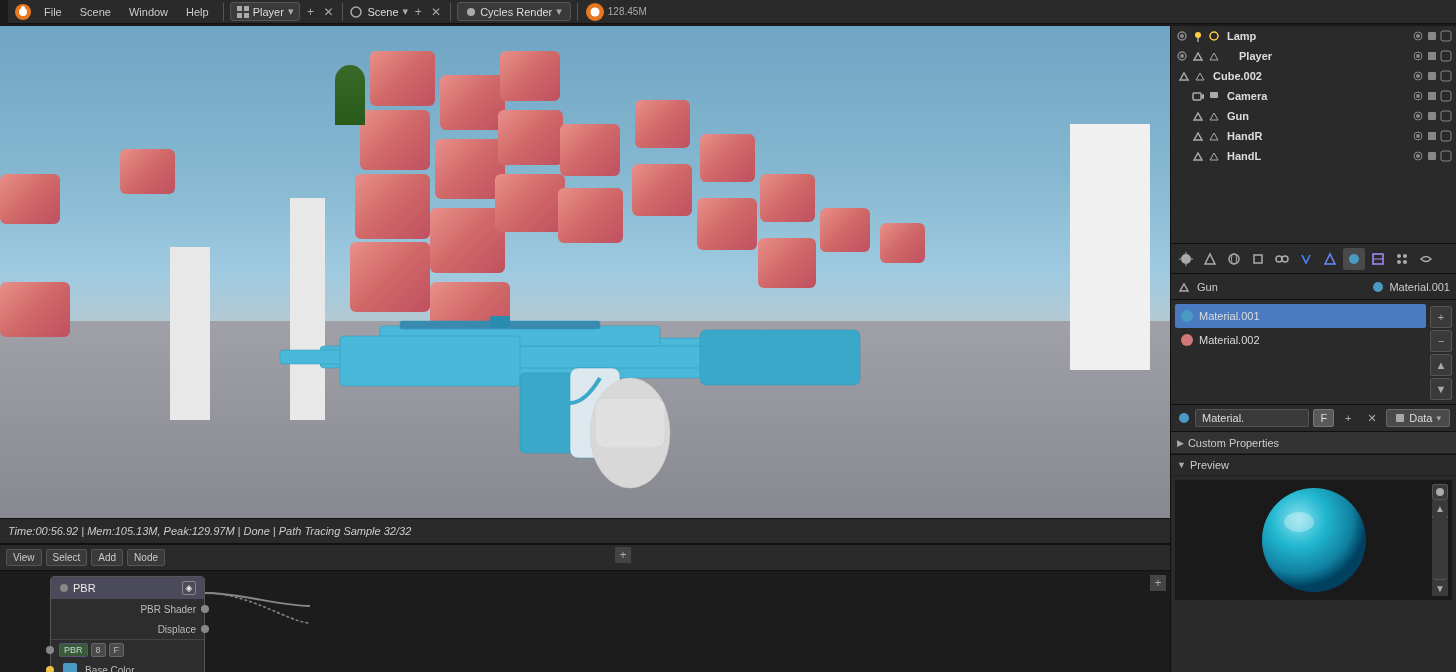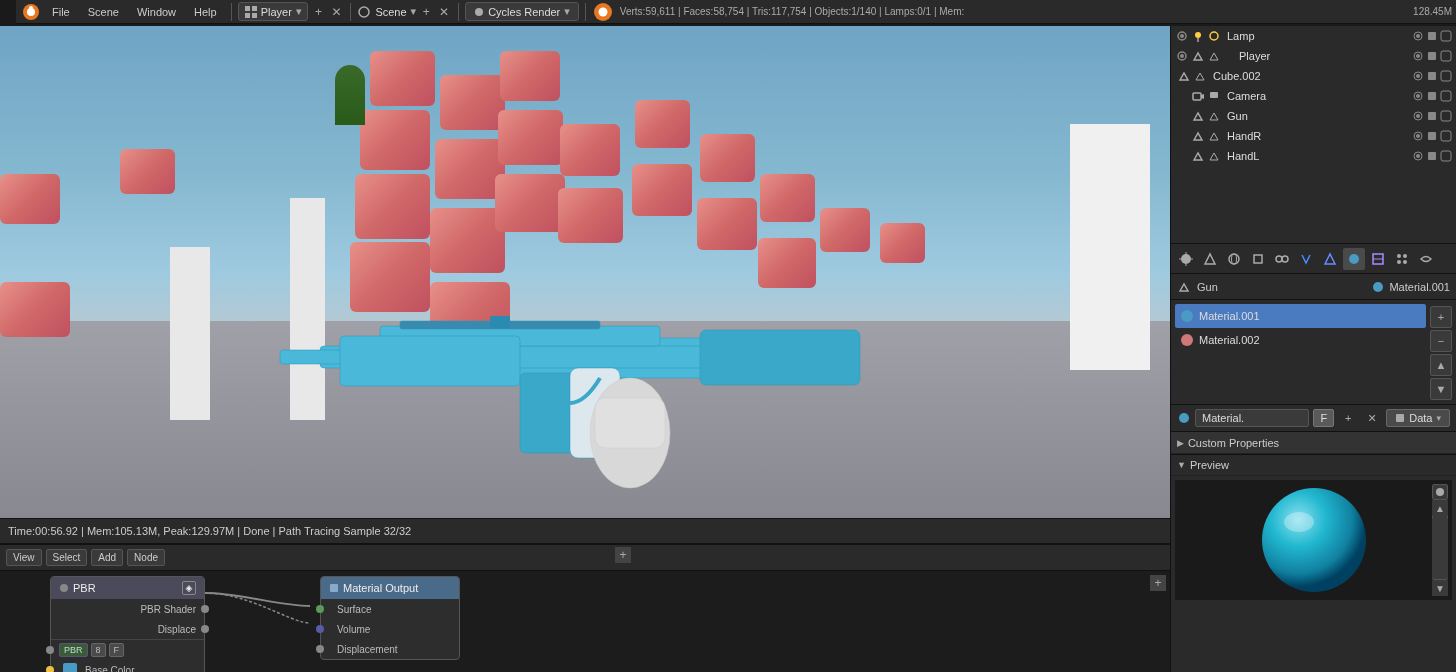--- a/index.html
+++ b/index.html
@@ -8,21 +8,21 @@
     
     #top-bar {
       height: 24px;
       background: #2a2a2a;
       display: flex;
       align-items: center;
       border-bottom: 1px solid #111;
       padding: 0 4px;
       gap: 2px;
       position: absolute;
-      top: 0; left: 16px; right: 0;
+      top: 0; left: 8px; right: 0;
     }
     .top-icon { width: 22px; height: 22px; display: flex; align-items: center; justify-content: center; color: #aaa; }
     .top-menu-item { padding: 2px 8px; color: #ccc; cursor: pointer; }
     .plus-btn, .x-btn {
       width: 16px; height: 16px; display: flex; align-items: center; justify-content: center;
       color: #aaa; cursor: pointer; font-size: 12px;
     }
     .top-separator { width: 1px; height: 18px; background: #555; margin: 0 4px; }
     .top-stats { color: #aaa; font-size: 10px; flex: 1; padding-left: 4px; }
 
@@ -90,20 +90,21 @@
       background: #2a2a2a;
       border-left: 1px solid #111;
       display: flex; flex-direction: column;
     }
 
     
     #outliner {
       height: 218px;
       border-bottom: 1px solid #111;
       overflow: hidden;
+      font-weight: bold;
     }
     .outliner-item {
       height: 20px; display: flex; align-items: center; padding: 0 4px;
       cursor: pointer; gap: 2px;
     }
     .outliner-icons { margin-left: auto; display: flex; gap: 2px; }
 
     
     #properties-toolbar {
       height: 30px;
@@ -284,21 +285,20 @@
         <circle cx="5" cy="5" r="4" fill="#aaa"></circle>
       </svg>
     <span>Cycles Render</span>
     <span style="color:#aaa;">▾</span>
   </div>
   <div class="top-separator"></div>
   <svg width="22" height="22">
       <circle cx="11" cy="11" r="9" fill="#e87722"></circle>
       <circle cx="11" cy="11" r="4.5" fill="white"></circle>
     </svg>
-  <span class="top-stats" style="font-size:10px;">Verts:59,611 | Faces:58,754 | Tris:117,754 | Objects:1/140 | Lamps:0/1 | Mem:</span>
   <span style="font-size:10px;color:#aaa;">128.45M</span>
 </div>
 
 <div id="main-area">
 
   <div id="viewport">
     <div id="viewport-scene">
 
       <div class="scene-floor"></div>
 
@@ -413,21 +413,21 @@
       <div class="viewport-btn">▮▮</div>
       <div class="viewport-btn">▶</div>
       <div class="viewport-btn">▶|</div>
     </div>
     <div class="viewport-mode-btn">
       <span>Play</span>
     </div>
   </div>
 
   <div style="position:absolute;bottom:128px;left:0;right:286px;height:26px;background:#2a2a2a;display:flex;align-items:center;padding:0 8px;border-top:1px solid #111;border-bottom:1px solid #111;">
-    <span style="font-size:11px;color:#ccc;">Time:00:56.92 | Mem:105.13M, Peak:129.97M | Done | Path Tracing Sample 32/32</span>
+    <span style="font-size:11px;color:#ccc;font-style:italic;">Time:00:56.92 | Mem:105.13M, Peak:129.97M | Done | Path Tracing Sample 32/32</span>
   </div>
 
   <div style="position:absolute;bottom:0;left:0;width:608px;height:128px;background:#888;overflow:hidden;">
 
     <div style="width:100%;height:100%;background:linear-gradient(180deg,#9ab8c8 0%,#b0b0b8 50%,#909090 100%);position:relative;overflow:hidden;">
       <div style="position:absolute;bottom:0;left:0;right:0;height:45%;background:#888;"></div>
       <div style="position:absolute;bottom:35%;left:10px;width:50px;height:40px;background:linear-gradient(135deg,#e8908a,#c05060);border-radius:4px;"></div>
       <div style="position:absolute;bottom:35%;left:70px;width:45px;height:38px;background:linear-gradient(135deg,#e8908a,#c05060);border-radius:4px;"></div>
       <div style="position:absolute;bottom:35%;left:140px;width:40px;height:35px;background:linear-gradient(135deg,#e8908a,#c05060);border-radius:4px;"></div>
 
@@ -489,40 +489,20 @@
 
       </div>
 
       <svg style="position:absolute;top:0;left:0;width:100%;height:100%;pointer-events:none;">
 
         <path d="M 205 22 C 240 22 280 35 310 35" stroke="#888" stroke-width="2" fill="none"></path>
 
         <path d="M 205 22 C 250 22 290 52 310 52" stroke="#888" stroke-width="1.5" fill="none" stroke-dasharray="3,2"></path>
       </svg>
 
-      <div class="node-box" style="left:320px;top:5px;width:140px;">
-        <div class="node-header" style="background:#4a6a8a;">
-          <svg width="10" height="10">
-              <rect x="1" y="1" width="8" height="8" fill="#88aacc" rx="1"></rect>
-            </svg>
-          <span>Material Output</span>
-        </div>
-        <div class="node-row">
-          <div class="node-dot node-dot-left color-dot" style="left:-5px;"></div>
-          <span style="margin-left:8px;">Surface</span>
-        </div>
-        <div class="node-row">
-          <div class="node-dot node-dot-left" style="left:-5px;background:#5a5aaa;"></div>
-          <span style="margin-left:8px;">Volume</span>
-        </div>
-        <div class="node-row">
-          <div class="node-dot node-dot-left" style="left:-5px;background:#888;"></div>
-          <span style="margin-left:8px;">Displacement</span>
-        </div>
-      </div>
 
       <div style="position:absolute;top:4px;right:4px;width:16px;height:16px;background:#444;display:flex;align-items:center;justify-content:center;cursor:pointer;font-size:12px;color:#aaa;">+</div>
     </div>
   </div>
 
   <div id="right-panel">
 
     <div id="outliner">
 
       <div class="outliner-item">

